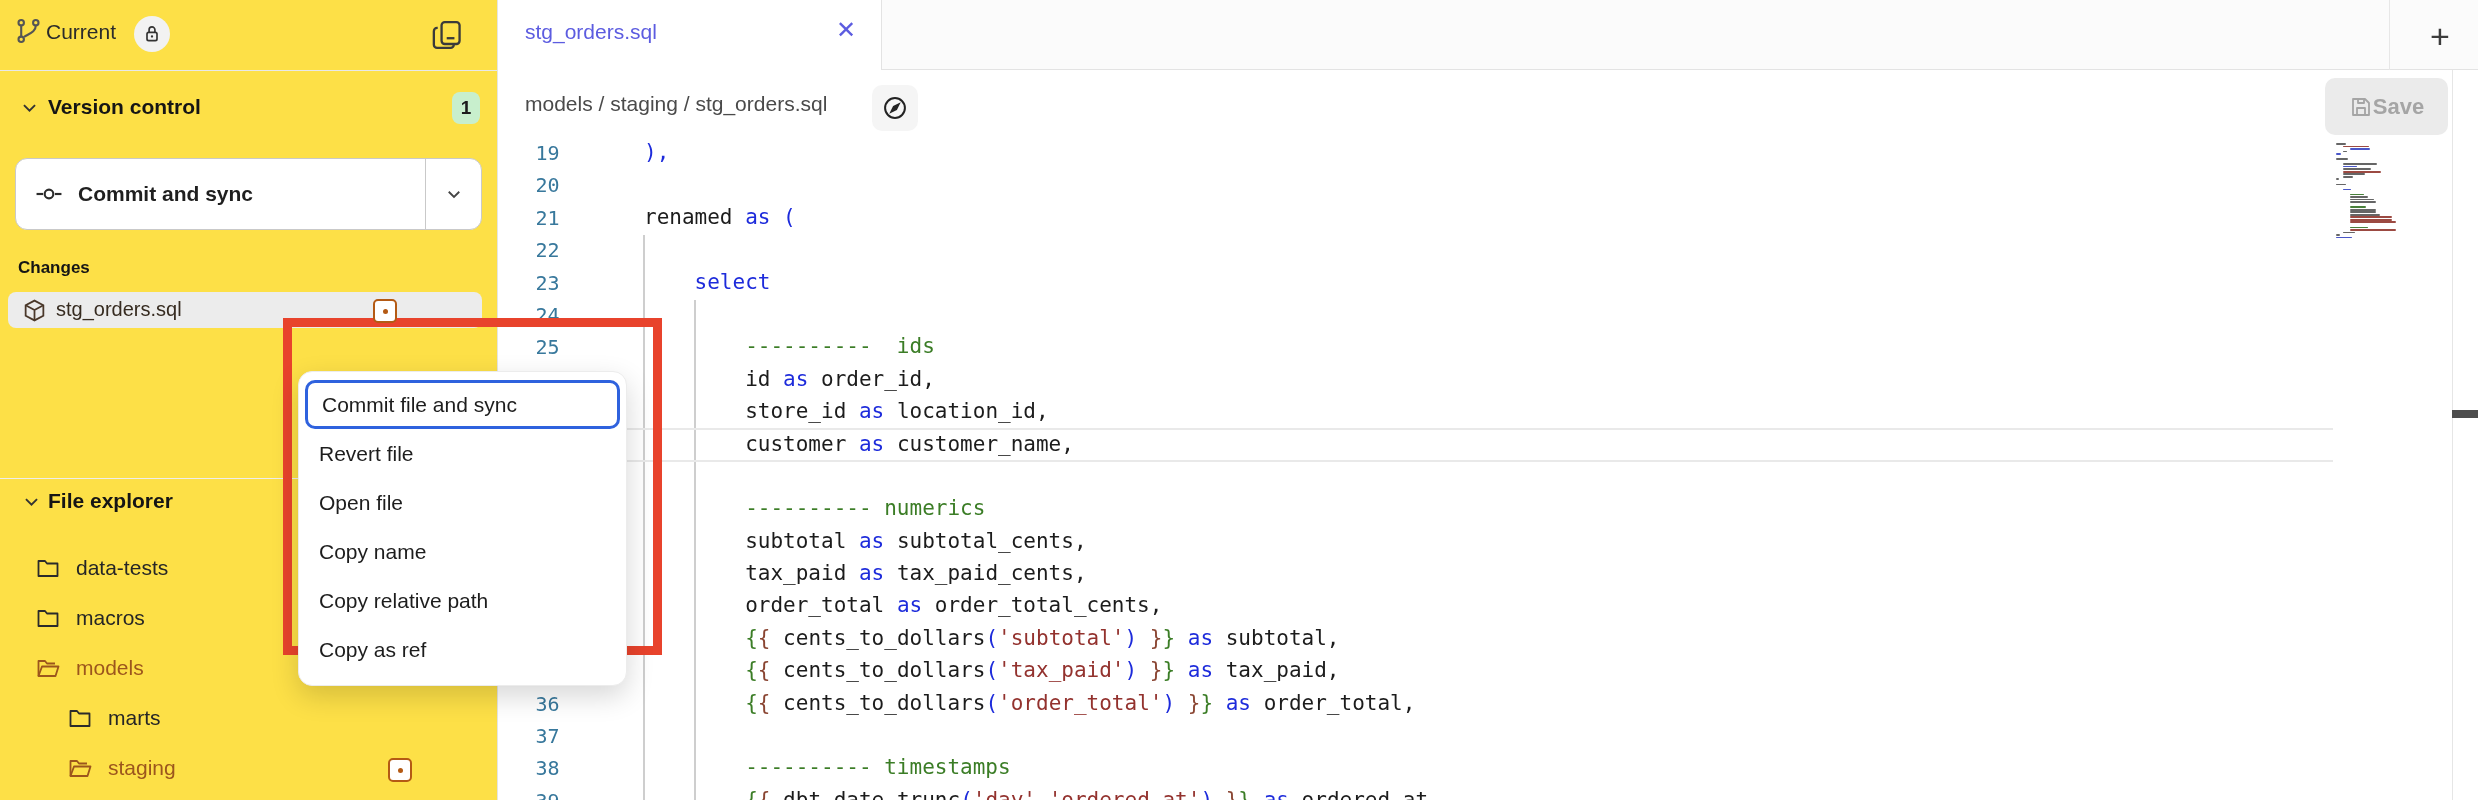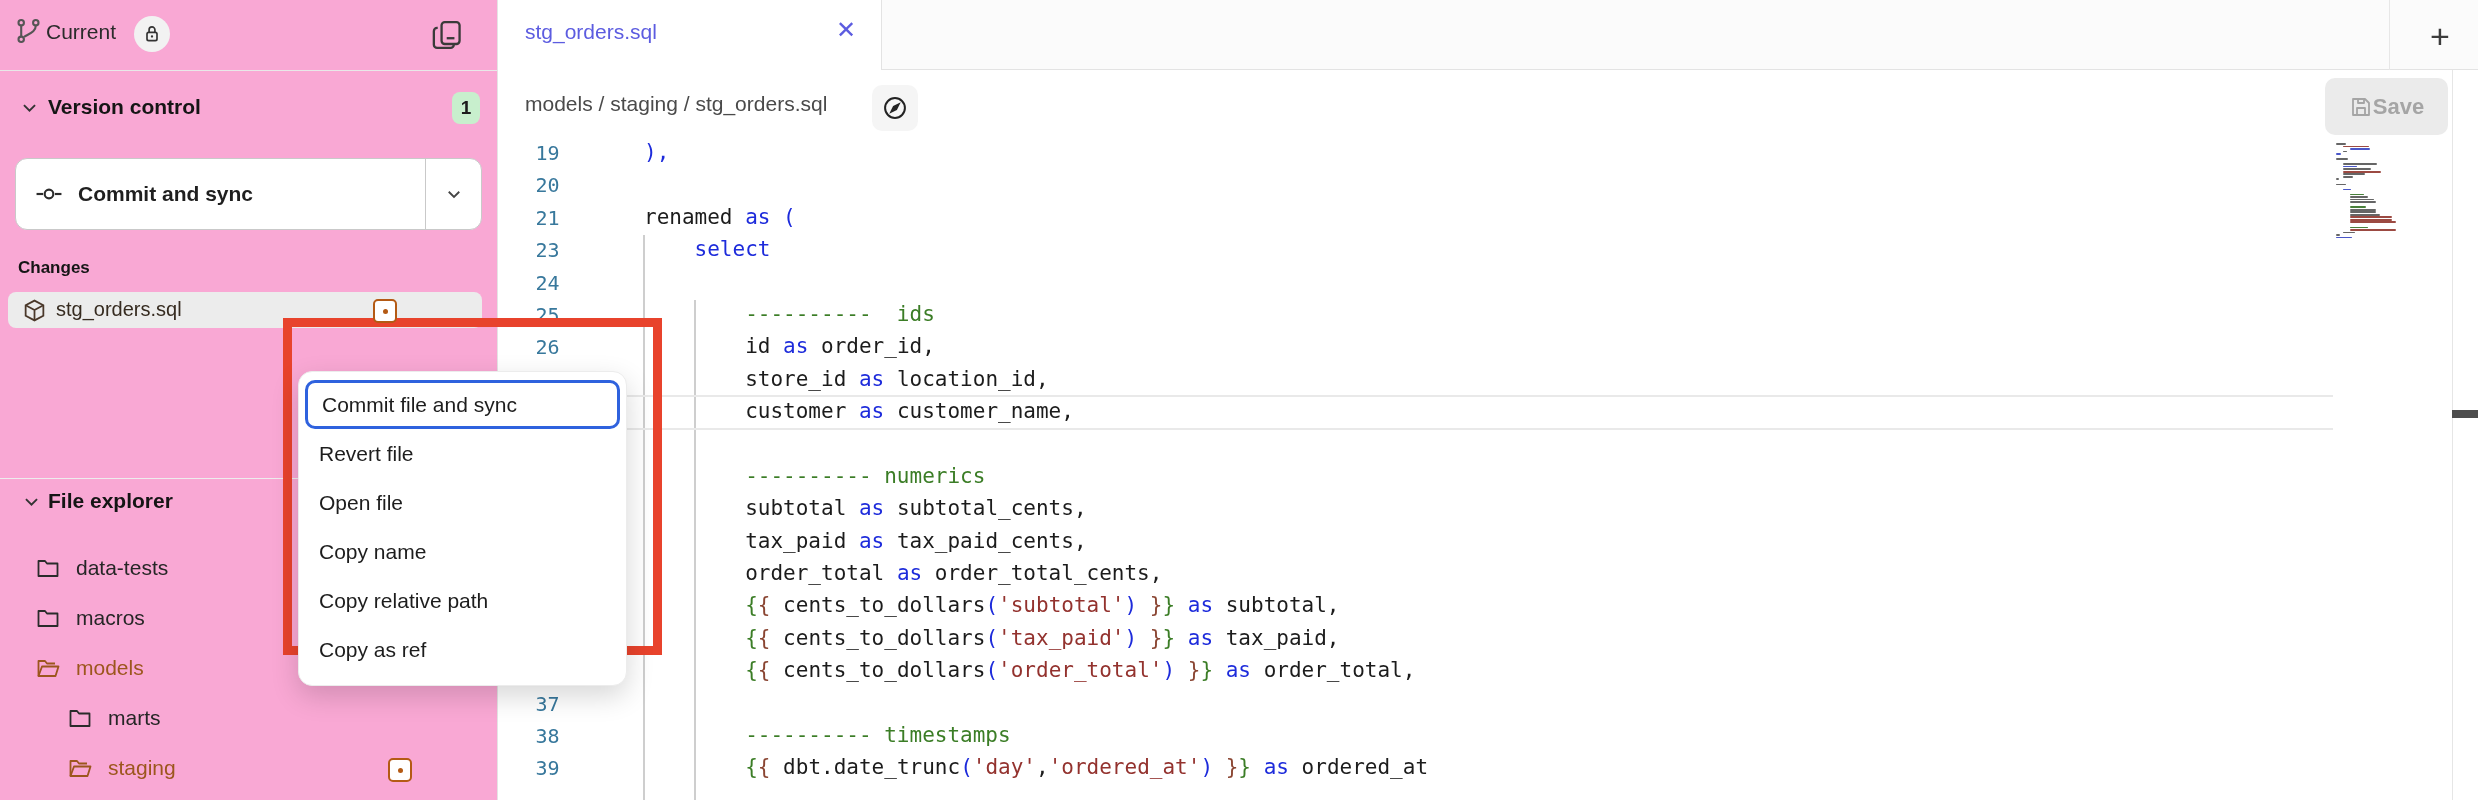--- a/index.html
+++ b/index.html
@@ -1,19 +1,19 @@
 <!DOCTYPE html>
 <html style="--kw: #1d2bdb; --cm: #3b7d26; --str: #93322e; --brace-g: #3b7d26; --brace-r: #8a4532; --tx: #1c1c1c; --lno: #38789c; --red-box: #e8432c; --menu-outline: #2f62de; --tab-accent: #5c5ce0; --orange-text: #9c561d; --orange-badge: #b45a14; --green-badge: #c8efcd;"><head>
 <meta charset="utf-8">
 <style>
   html,body{margin:0;padding:0;background:#fff;}
   #stage{position:relative;width:2478px;height:800px;overflow:hidden;
          font-family:"Liberation Sans",sans-serif;color:#1f1f1f;background:#fff;}
   
-  .sidebar{position:absolute;left:0;top:0;width:497px;height:800px;background:#f9a8d4;border-right:1px solid #e4e4e4;}
+  .sidebar{position:absolute;left:0;top:0;width:497px;height:800px;background:#fde047;border-right:1px solid #e4e4e4;}
   .sb-top{position:absolute;left:0;top:0;width:497px;height:70px;border-bottom:1px solid #e8e8e8;}
   .branch-icon{position:absolute;left:16px;top:17px;}
   .branch-label{position:absolute;left:46px;top:20px;font-size:21px;font-weight:500;color:#2b2b2b;}
   .lock-wrap{position:absolute;left:134px;top:16px;width:36px;height:36px;border-radius:50%;background:#f2f2f2;display:flex;align-items:center;justify-content:center;}
   .copy-wrap{position:absolute;left:420px;top:15px;width:56px;height:40px;display:flex;align-items:center;justify-content:center;cursor:pointer;}
   .vc-chevron{position:absolute;left:20px;top:98px;}
   .vc-title{position:absolute;left:48px;top:95px;font-size:21px;font-weight:700;color:#151515;}
   .vc-badge{position:absolute;left:452px;top:92px;width:28px;height:32px;border-radius:8px;background:var(--green-badge);
             display:flex;align-items:center;justify-content:center;font-size:19px;font-weight:600;color:#1c1c1c;}
   .commit-btn{position:absolute;left:15px;top:158px;width:465px;height:70px;border:1.5px solid #c9c9c9;border-radius:12px;background:#fff;cursor:pointer;}
@@ -274,20 +274,24 @@
         </div>
         <div class="crow">
           <span class="lnum">20</span>
           <span class="lcode"></span>
         </div>
         <div class="crow">
           <span class="lnum">21</span>
           <span class="lcode"><span class="tk-t">renamed </span><span class="tk-k">as</span><span class="tk-t"> </span><span class="tk-p">(</span></span>
         </div>
         <div class="crow">
+          <span class="lnum">22</span>
+          <span class="lcode"></span>
+        </div>
+        <div class="crow">
           <span class="lnum">23</span>
           <span class="lcode"><span class="tk-t">    </span><span class="tk-k">select</span></span>
         </div>
         <div class="crow">
           <span class="lnum">24</span>
           <span class="lcode"></span>
         </div>
         <div class="crow">
           <span class="lnum">25</span>
           <span class="lcode"><span class="tk-t">        </span><span class="tk-c">----------  ids</span></span>

